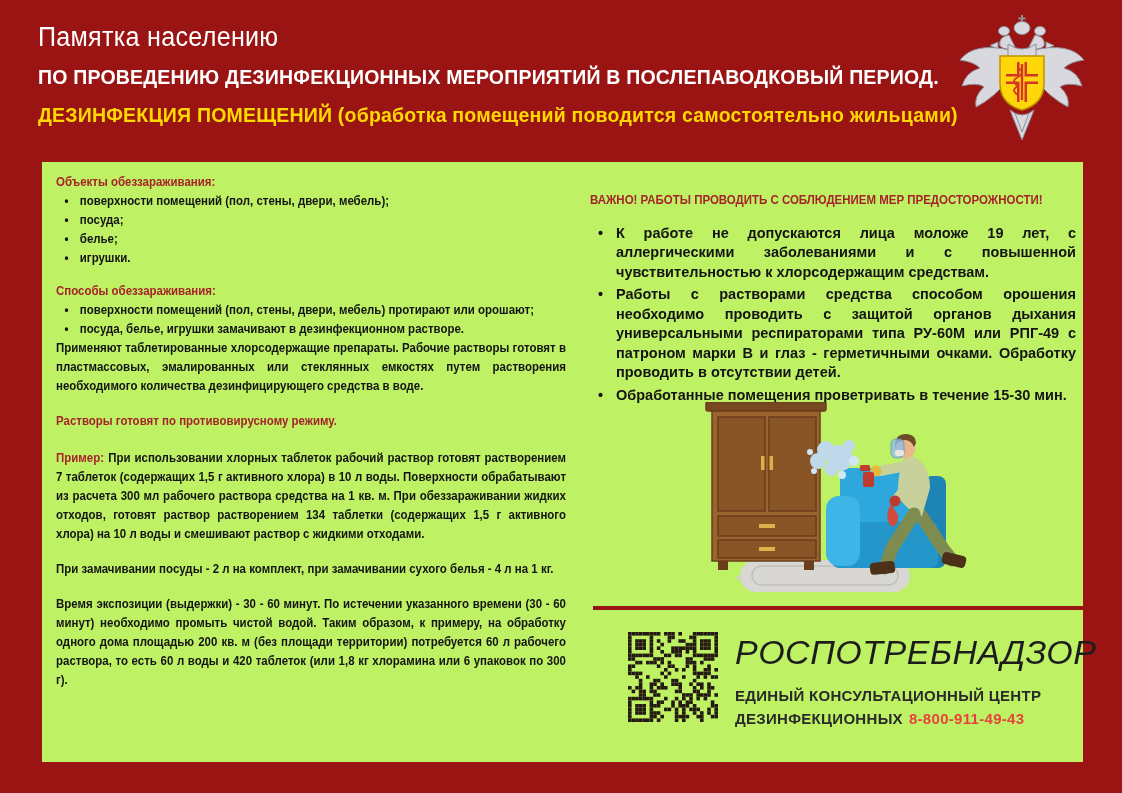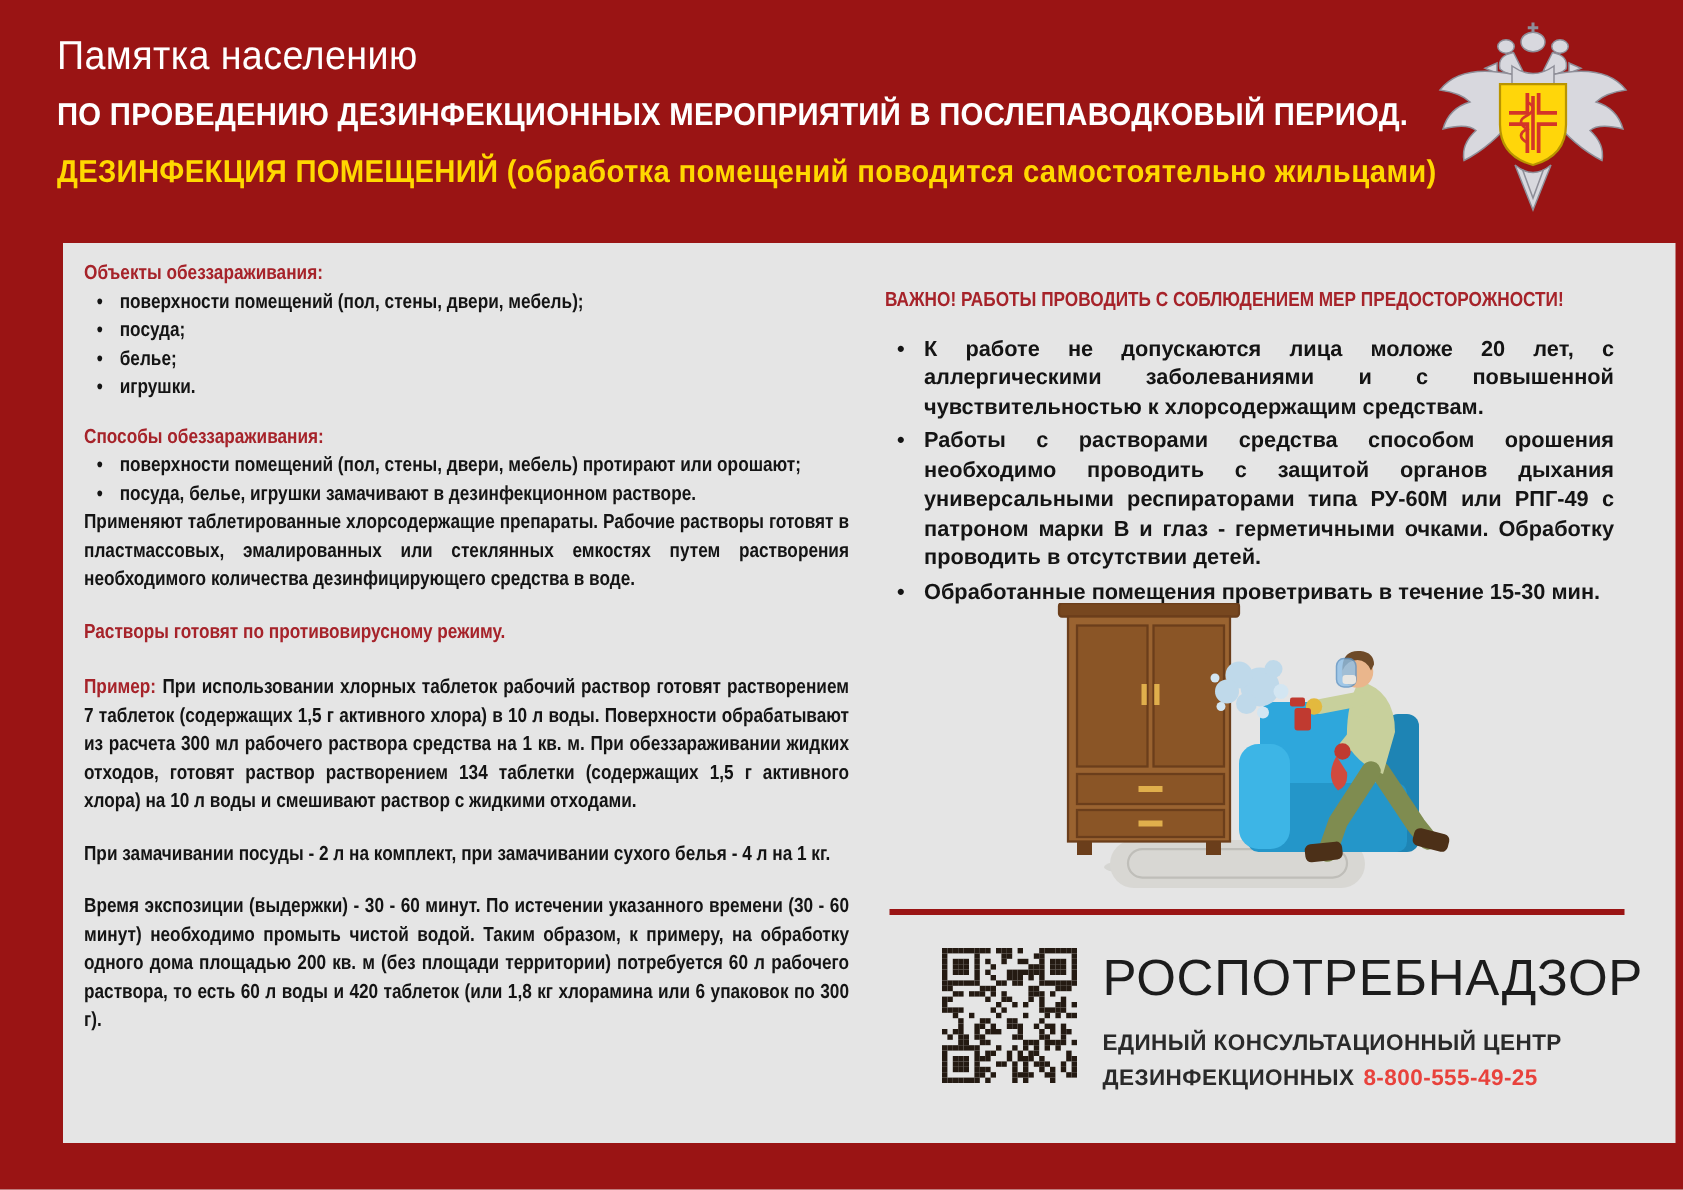--- a/index.html
+++ b/index.html
@@ -10,21 +10,21 @@
   
   .header{position:absolute;left:38px;top:22px;width:1080px;
           transform:scaleX(0.93);transform-origin:0 0;}
   .h-title{color:#FFFFFF;font-size:27px;font-weight:400;letter-spacing:.3px;}
   .h-sub{color:#FFFFFF;font-size:21px;font-weight:700;margin-top:12px;letter-spacing:.2px;}
   .h-sub2{color:#FFD800;font-size:21px;font-weight:700;margin-top:14px;letter-spacing:.2px;}
 
   .emblem{position:absolute;left:952px;top:14px;}
 
   
-  .card{position:absolute;left:42px;top:162px;width:1041px;height:600px;background:#e5e5e5;padding-left:34px;}
+  .card{position:absolute;left:42px;top:162px;width:1041px;height:600px;background:#bef264;}
 
   .col-left{position:absolute;left:14px;top:10px;width:600px;
             transform:scaleX(0.85);transform-origin:0 0;
             font-size:13.5px;line-height:19px;font-weight:700;color:#141414;text-align:justify;}
   .col-left p,.col-left ul{margin:0;}
   .red-h{color:#A6232A;font-weight:700;}
   .h-block{margin:0 0 2px 0;font-size:13.5px;}
   ul.blist{list-style:none;padding:0;}
   ul.blist li{position:relative;padding-left:28px;text-align:justify;}
   ul.blist li::before{content:"\2022";position:absolute;left:10px;top:0;}
@@ -41,21 +41,21 @@
   .col-right li{position:relative;padding-left:26px;margin-bottom:3px;}
   .col-right li::before{content:"\2022";position:absolute;left:8px;top:0;}
 
   .illustration{position:absolute;left:650px;top:240px;}
   .divider{position:absolute;left:551px;top:444px;width:490px;height:4px;background:#9A1414;}
 
   
   .footer{position:absolute;left:586px;top:470px;display:flex;align-items:flex-start;}
   .qr{width:90px;height:90px;display:block;}
   .f-text{margin-left:17px;}
-  .brand{font-size:34px;font-weight:400;color:#1C1C1C;letter-spacing:.5px;margin:1px 0 12px 0;}
+  .brand{font-size:34px;font-weight:400;color:#1C1C1C;letter-spacing:.5px;margin:1px 0 12px 0;font-style:italic;}
   .f-line{font-size:15px;color:#2A2A2A;line-height:23px;letter-spacing:.3px;font-weight:700;}
   .phone{color:#E8423C;margin-left:6px;}
 </style>
 </head>
 <body>
 
 <div class="page">
 
   <div class="header">
     <div class="h-title">Памятка населению</div>
@@ -120,21 +120,21 @@
       <p class="mb16"><span class="ex-label">Пример:</span><span>При использовании хлорных таблеток рабочий раствор готовят растворением 7 таблеток (содержащих 1,5 г активного хлора) в 10 л воды. Поверхности обрабатывают из расчета 300 мл рабочего раствора средства на 1 кв. м. При обеззараживании жидких отходов, готовят раствор растворением 134 таблетки (содержащих 1,5 г активного хлора) на 10 л воды и смешивают раствор с жидкими отходами.</span></p>
 
       <p class="mb16">При замачивании посуды - 2 л на комплект, при замачивании сухого белья - 4 л на 1 кг.</p>
 
       <p>Время экспозиции (выдержки) - 30 - 60 минут. По истечении указанного времени (30 - 60 минут) необходимо промыть чистой водой. Таким образом, к примеру, на обработку одного дома площадью 200 кв. м (без площади территории) потребуется 60 л рабочего раствора, то есть 60 л воды и 420 таблеток (или 1,8 кг хлорамина или 6 упаковок по 300 г).</p>
     </div>
 
     <div class="col-right">
       <p class="warn-h">ВАЖНО! РАБОТЫ ПРОВОДИТЬ С СОБЛЮДЕНИЕМ МЕР ПРЕДОСТОРОЖНОСТИ!</p>
       <ul>
-        <li>К работе не допускаются лица моложе 20 лет, с аллергическими заболеваниями и с повышенной чувствительностью к хлорсодержащим средствам.</li>
+        <li>К работе не допускаются лица моложе 19 лет, с аллергическими заболеваниями и с повышенной чувствительностью к хлорсодержащим средствам.</li>
         <li>Работы с растворами средства способом орошения необходимо проводить с защитой органов дыхания универсальными респираторами типа РУ-60М или РПГ-49 с патроном марки В и глаз - герметичными очками. Обработку проводить в отсутствии детей.</li>
         <li>Обработанные помещения проветривать в течение 15-30 мин.</li>
       </ul>
     </div>
 
     <div class="illustration">
       <svg width="290" height="200" viewBox="0 0 290 200">
 
         <g>
           <ellipse cx="110" cy="176" rx="66" ry="8" fill="#CFCECA" opacity="0.7"></ellipse>
@@ -492,18 +492,18 @@
           <rect x="18.00" y="86.40" width="3.60" height="3.60" fill="#241A12"></rect>
           <rect x="21.60" y="86.40" width="3.60" height="3.60" fill="#241A12"></rect>
           <rect x="28.80" y="86.40" width="3.60" height="3.60" fill="#241A12"></rect>
           <rect x="46.80" y="86.40" width="3.60" height="3.60" fill="#241A12"></rect>
           <rect x="54.00" y="86.40" width="3.60" height="3.60" fill="#241A12"></rect>
           <rect x="72.00" y="86.40" width="3.60" height="3.60" fill="#241A12"></rect>
         </svg>
       <div class="f-text">
         <div class="brand">РОСПОТРЕБНАДЗОР</div>
         <div class="f-line">ЕДИНЫЙ КОНСУЛЬТАЦИОННЫЙ ЦЕНТР</div>
-        <div class="f-line"><span>ДЕЗИНФЕКЦИОННЫХ</span><span class="phone">8-800-555-49-25</span></div>
+        <div class="f-line"><span>ДЕЗИНФЕКЦИОННЫХ</span><span class="phone">8-800-911-49-43</span></div>
       </div>
     </div>
 
   </div>
 </div>
 
 </body></html>

